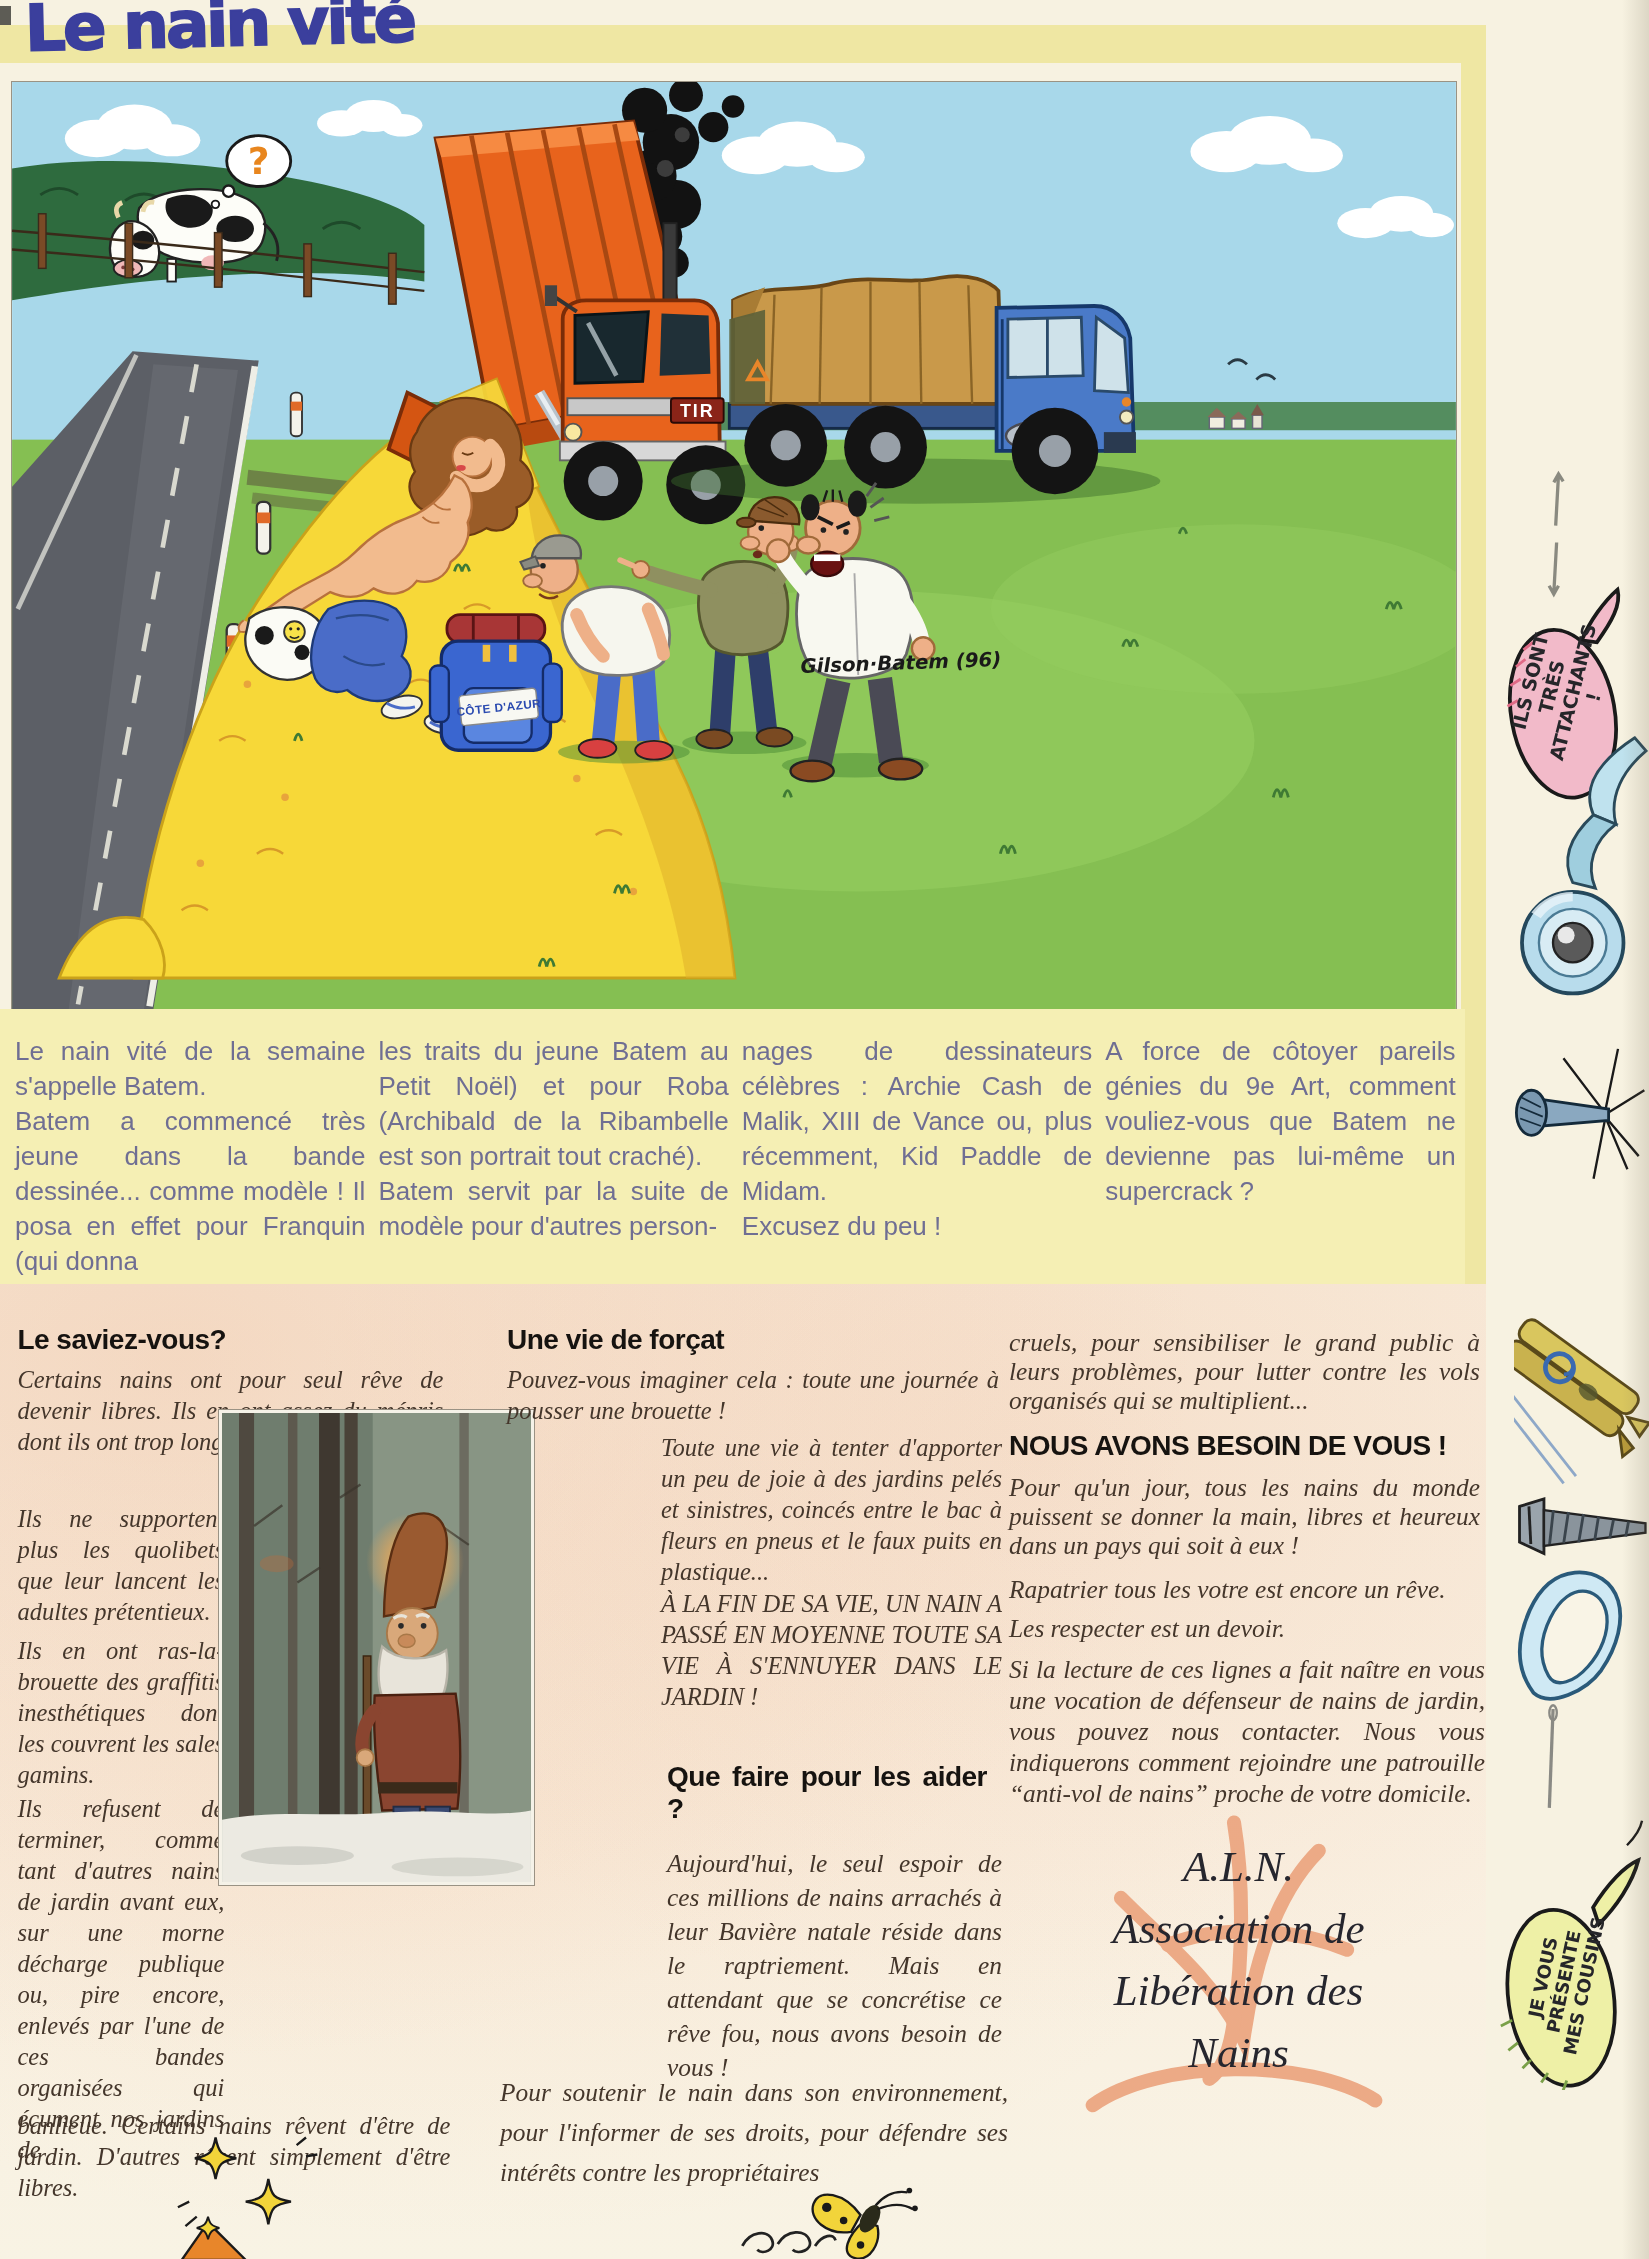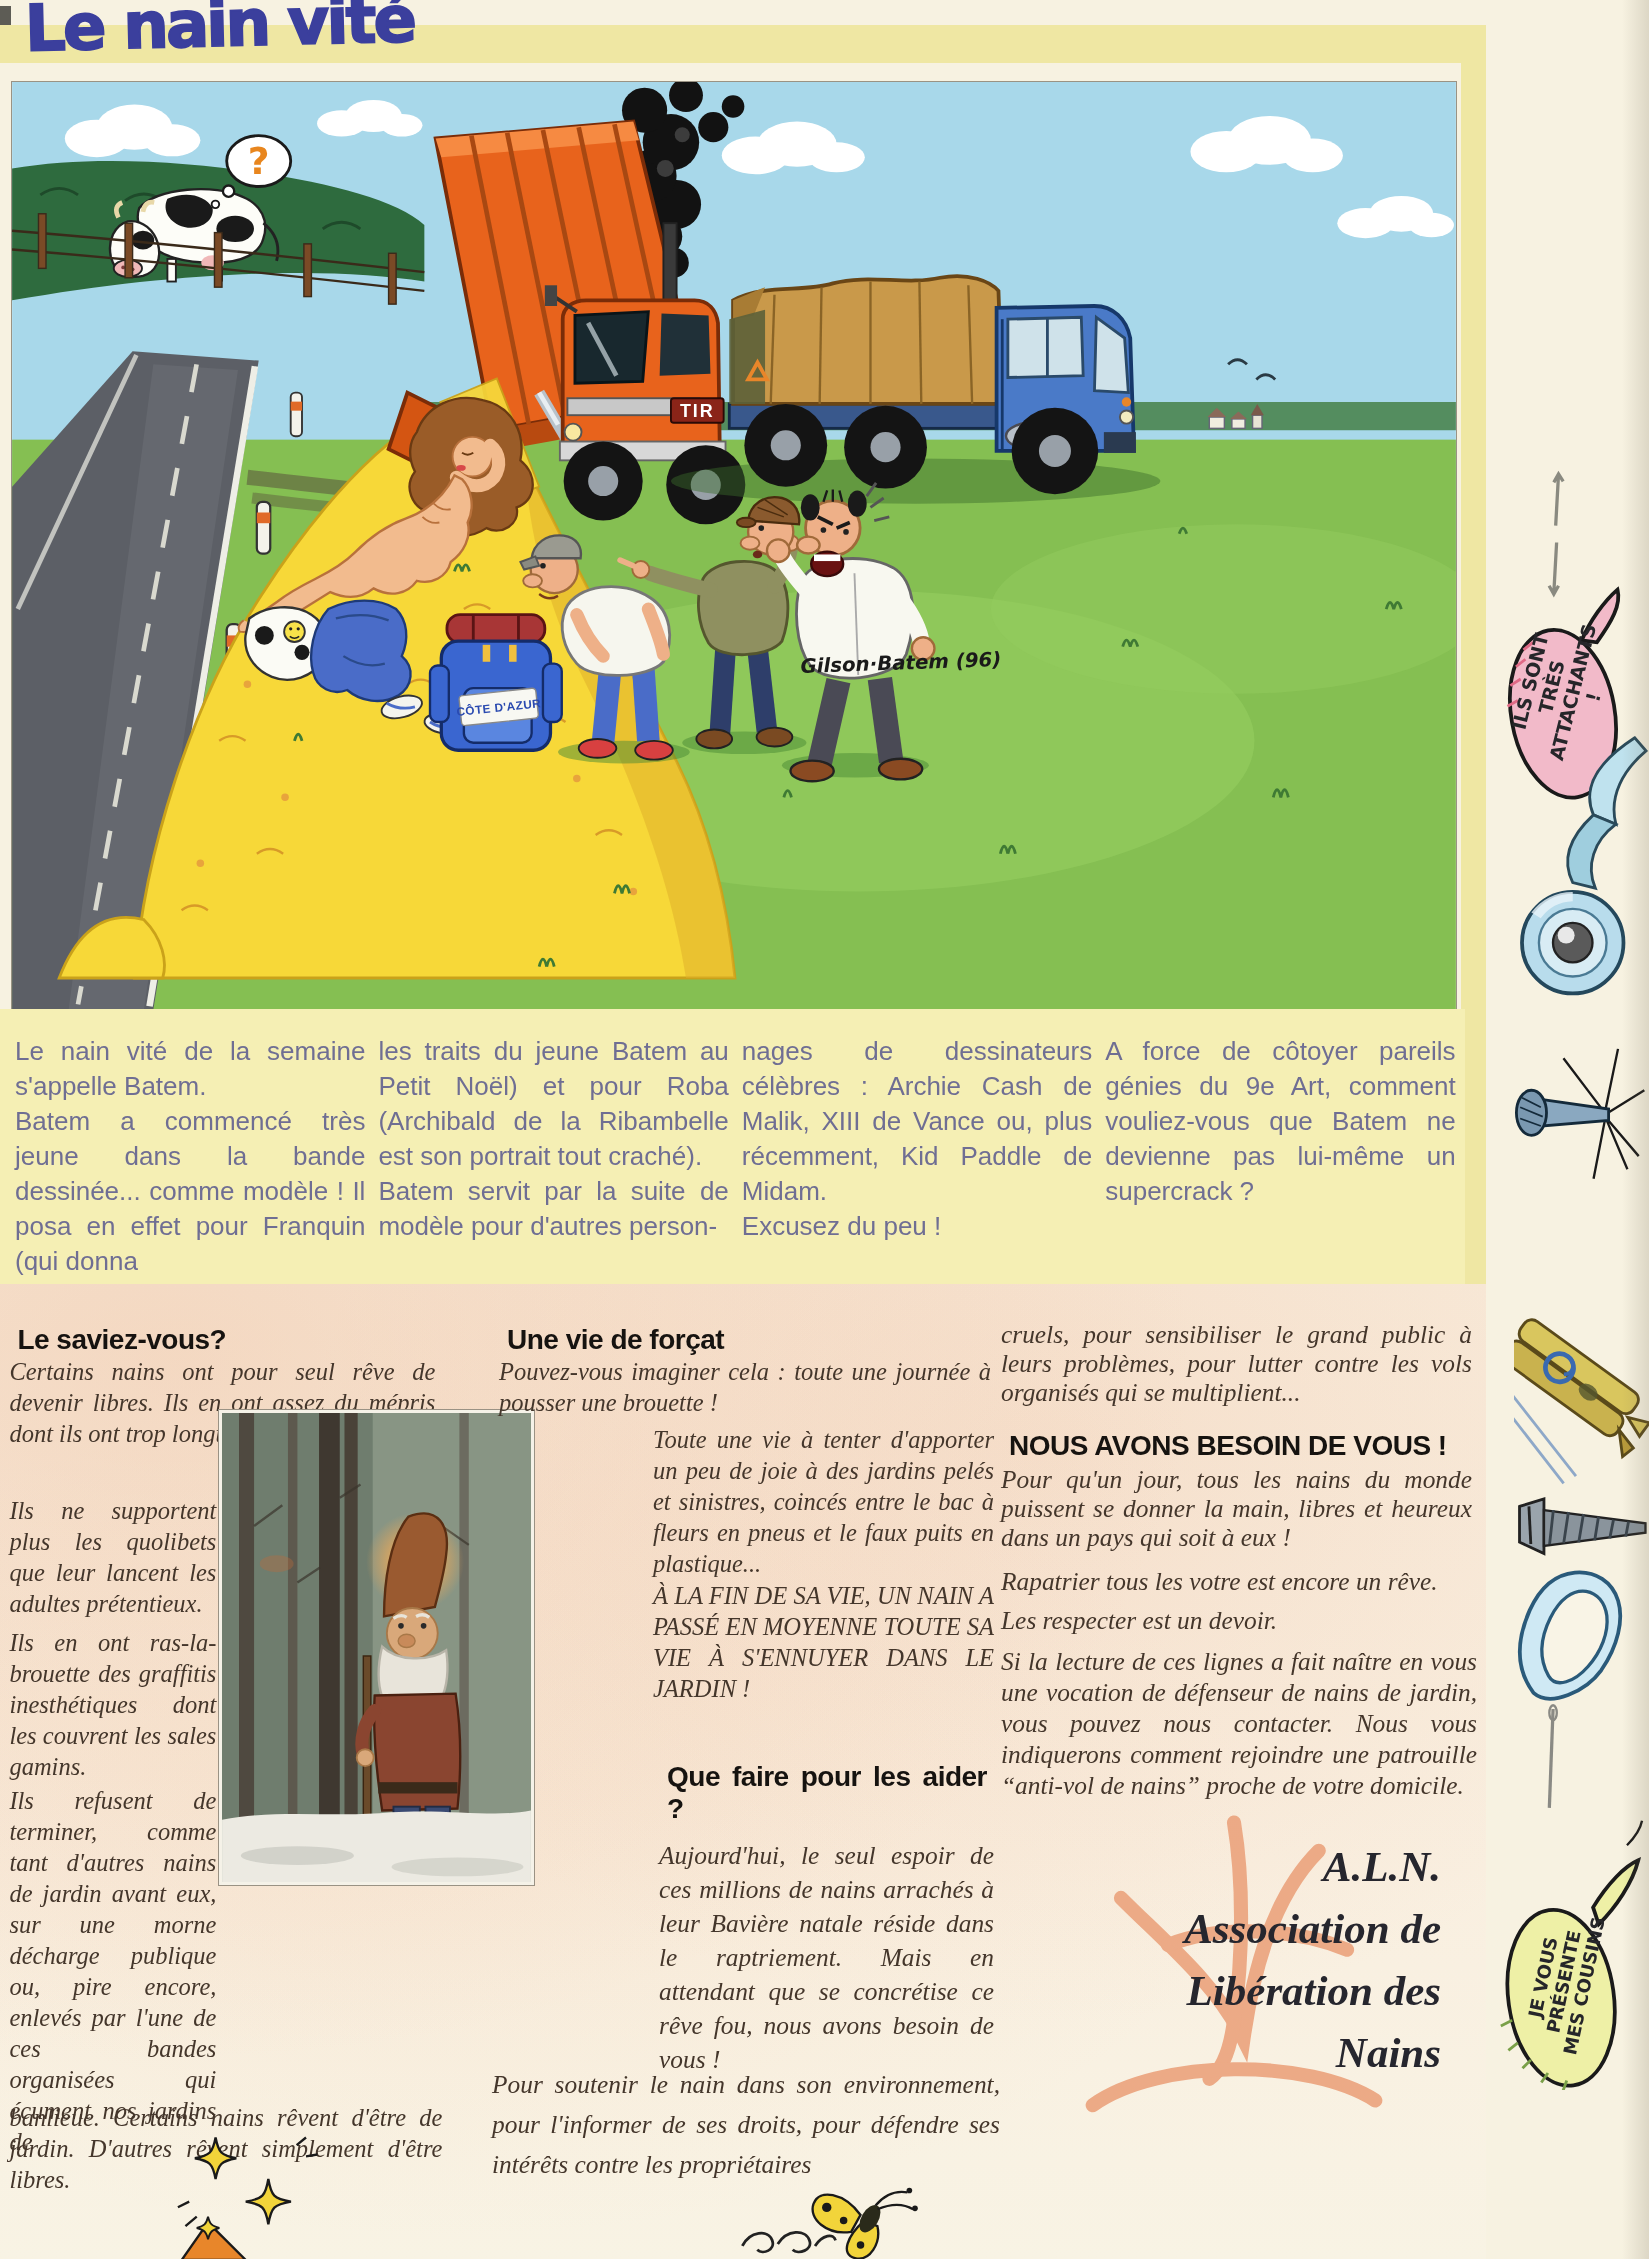--- a/index.html
+++ b/index.html
@@ -23,31 +23,31 @@
   .icol p{margin:0;}
   
   .bottom-bg{left:0;top:1284px;width:1486px;height:976px;
      background:
        radial-gradient(ellipse at 12% 8%, rgba(232,166,128,.28), transparent 55%),
        radial-gradient(ellipse at 70% 18%, rgba(236,178,146,.22), transparent 50%),
        radial-gradient(ellipse at 30% 55%, rgba(240,196,160,.16), transparent 55%),
        linear-gradient(180deg,#f8ebda 0%,#f9efe0 60%,#f8f3e4 100%);}
   .h-black{font-family:"Liberation Sans",sans-serif;font-weight:700;color:#161310;
            font-size:28px;letter-spacing:-0.5px;margin:8px;}
-  .ser{font-family:"Liberation Serif",serif;font-style:italic;color:#44362b;margin:0;
+  .ser{font-family:"Liberation Serif",serif;font-style:italic;color:#44362b;margin:8px;
        text-align:justify;}
   .lcol{font-size:24.5px;line-height:31px;}
   .mcol{font-size:24.5px;line-height:31px;}
   .m4{font-size:25.4px;line-height:34px;}
   .m5{font-size:25.4px;line-height:40px;}
   .rcol{font-size:25.4px;line-height:29px;}
   .photo{border:3.8px solid #f5f2e8;outline:0.9px solid #9a9284;background:#7c8a7a;}
   
-  .aln{width:405px;text-align:right;font-family:"Liberation Serif",serif;font-style:italic;
-       font-weight:700;font-size:43px;line-height:62px;color:#26262e;}
+  .aln{width:405px;text-align:center;font-family:"Liberation Serif",serif;font-style:italic;
+       font-weight:400;font-size:43px;line-height:62px;color:#26262e;}
   
   .bubtxt{display:flex;flex-direction:column;justify-content:center;align-items:center;
           font-family:"DejaVu Sans",sans-serif;font-weight:bold;color:#26262a;text-align:center;}
   .edge-shade{right:0;top:0;width:28px;height:2260px;
       background:linear-gradient(90deg,transparent,rgba(110,100,80,.20));}
 </style>
 </head>
 <body>
 
 <div class="page">

